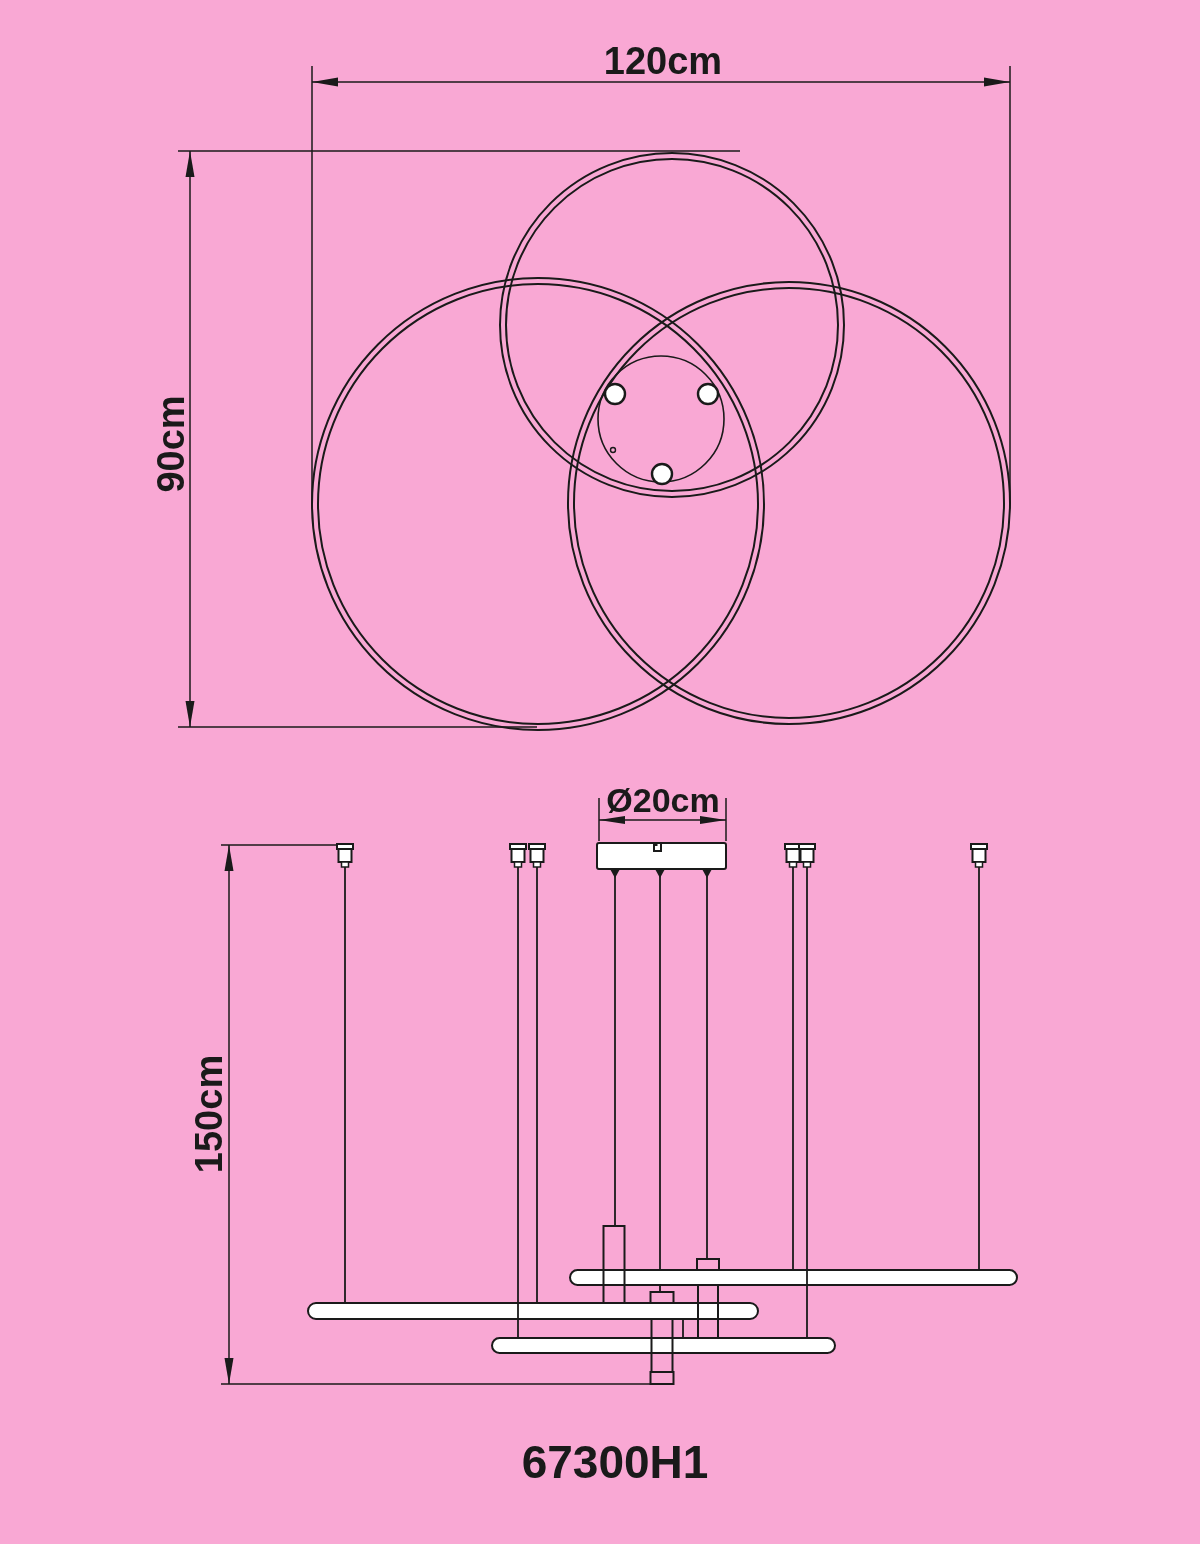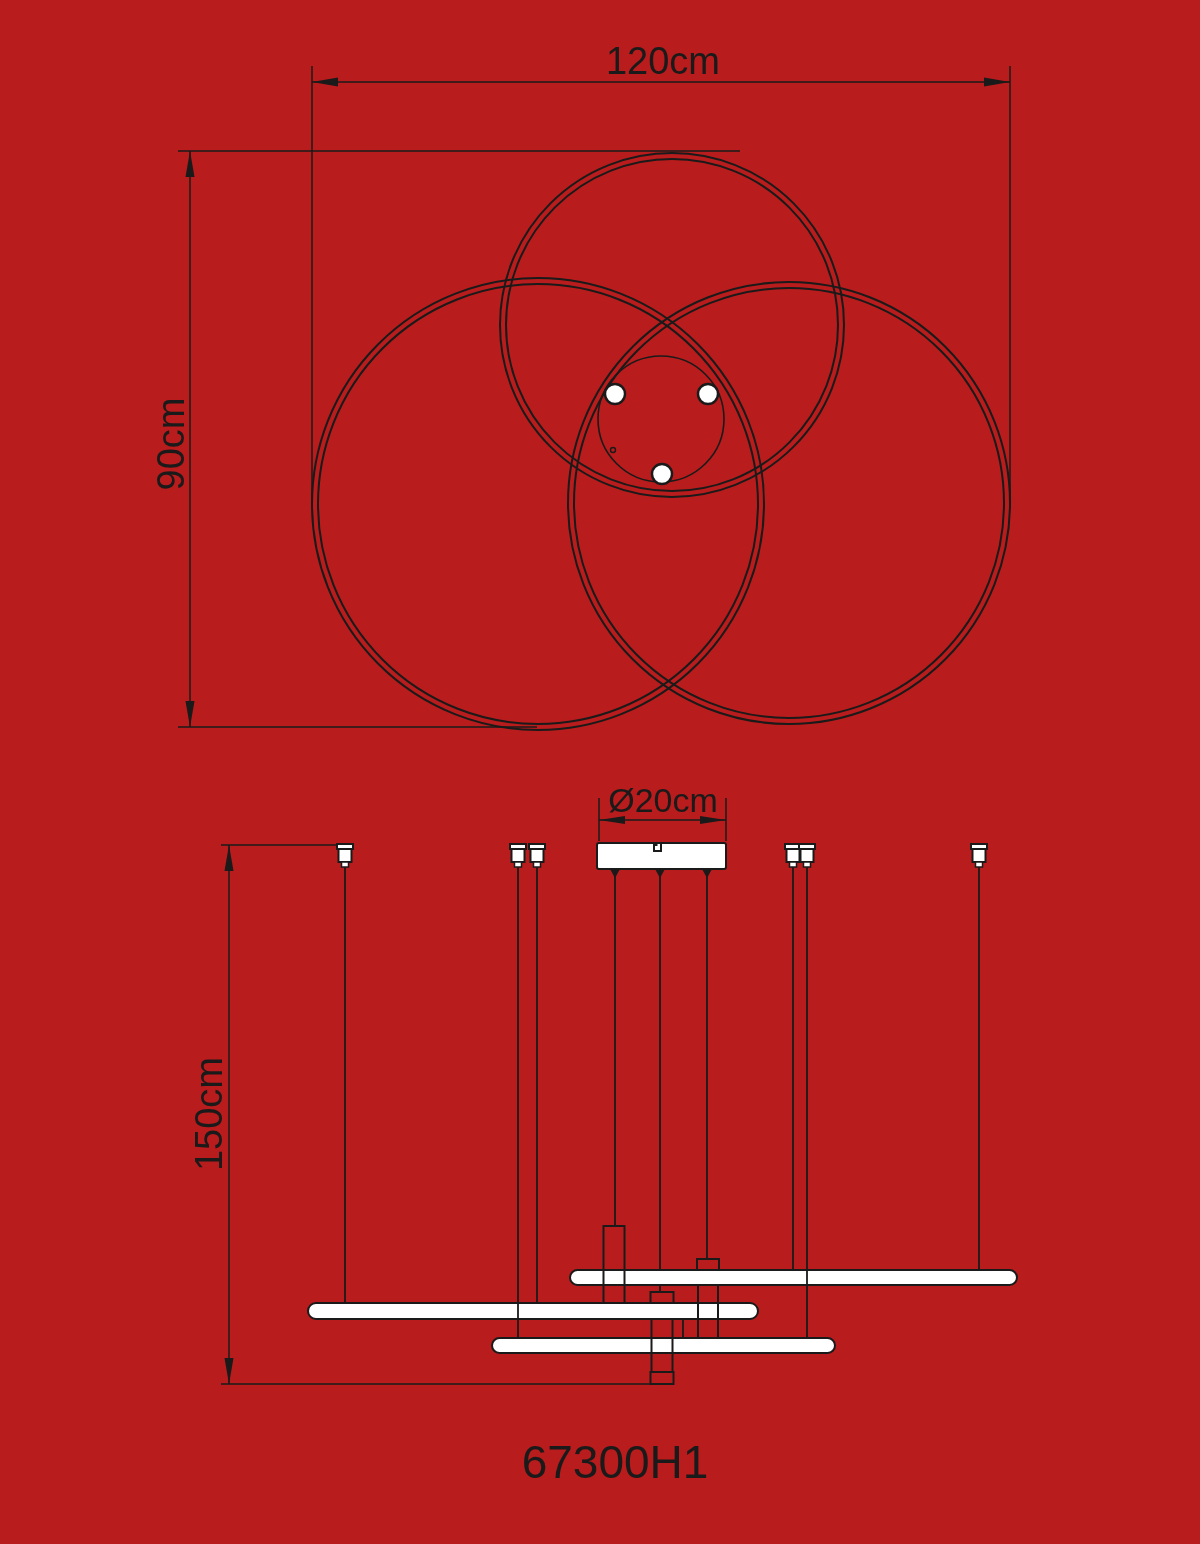--- a/index.html
+++ b/index.html
@@ -4,22 +4,23 @@
 <style>
   html, body {
     margin: 0;
     padding: 0;
     background: #ffffff;
   }
   .sheet {
     position: relative;
     width: 1200px;
     height: 1544px;
-    background: #b91c1c;
+    background: #f9a8d4;
     font-family: "Liberation Sans", sans-serif;
+    font-weight: bold;
   }
   svg { display: block; }
   .line     { stroke: #1a1a1a; fill: none; }
   .w15      { stroke-width: 1.5; }
   .w18      { stroke-width: 1.8; }
   .w2       { stroke-width: 2; }
   .w24      { stroke-width: 2.4; }
   .fillwhite{ fill: #ffffff; }
   .arrow    { fill: #1a1a1a; stroke: none; }
   .dimtext  {

